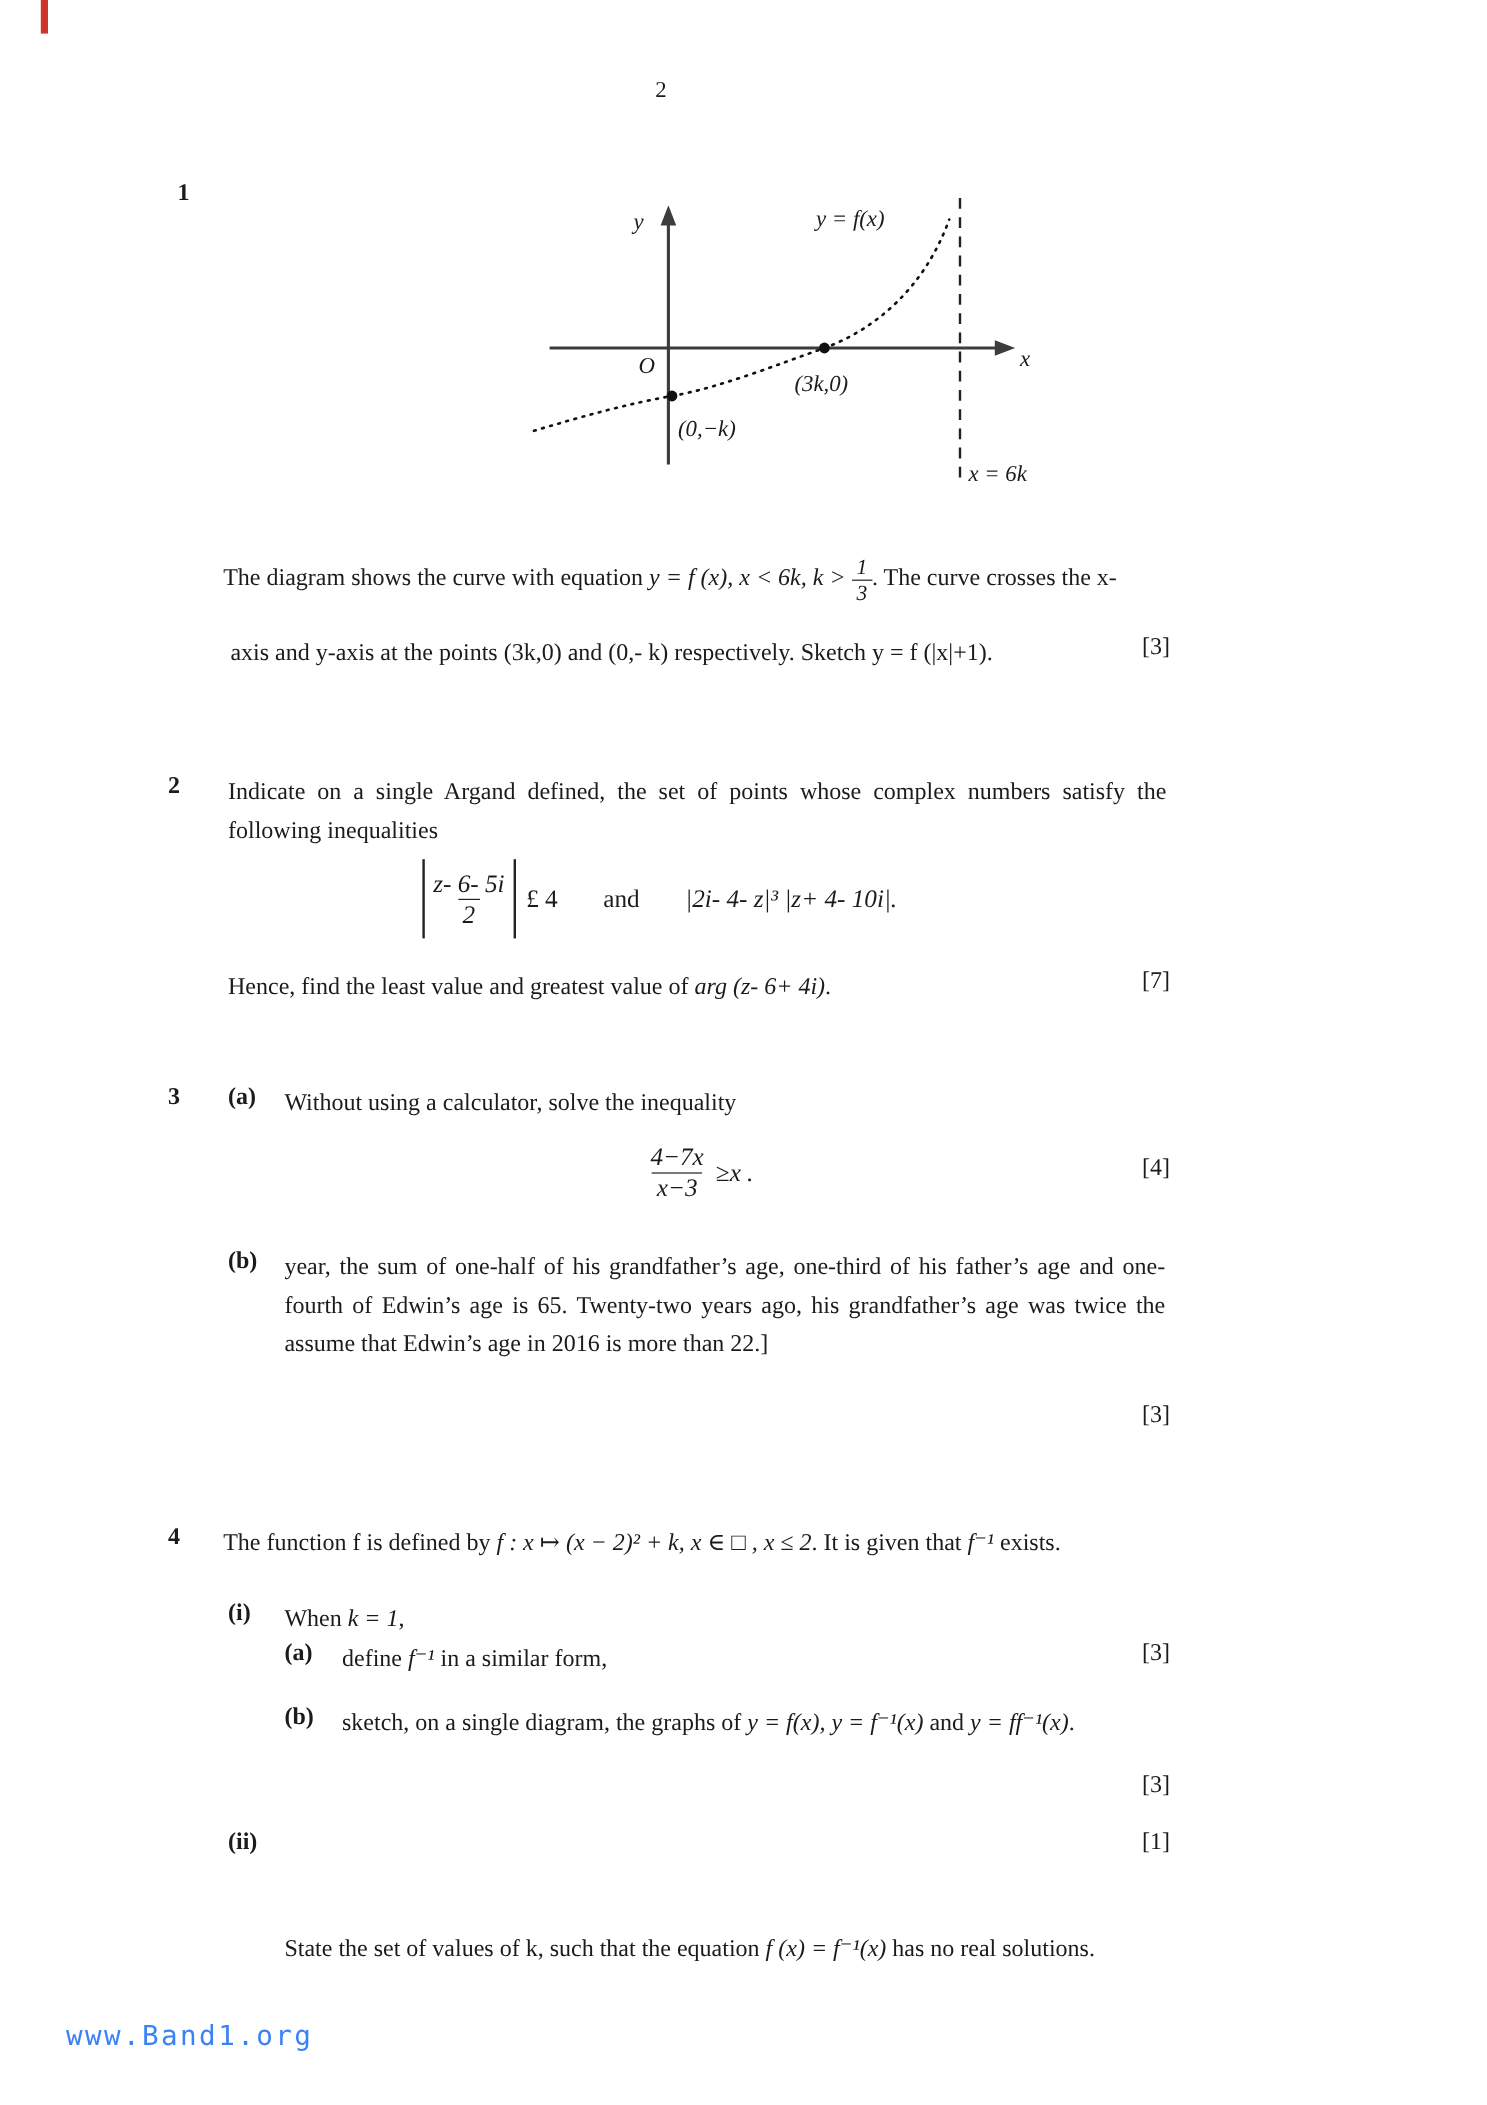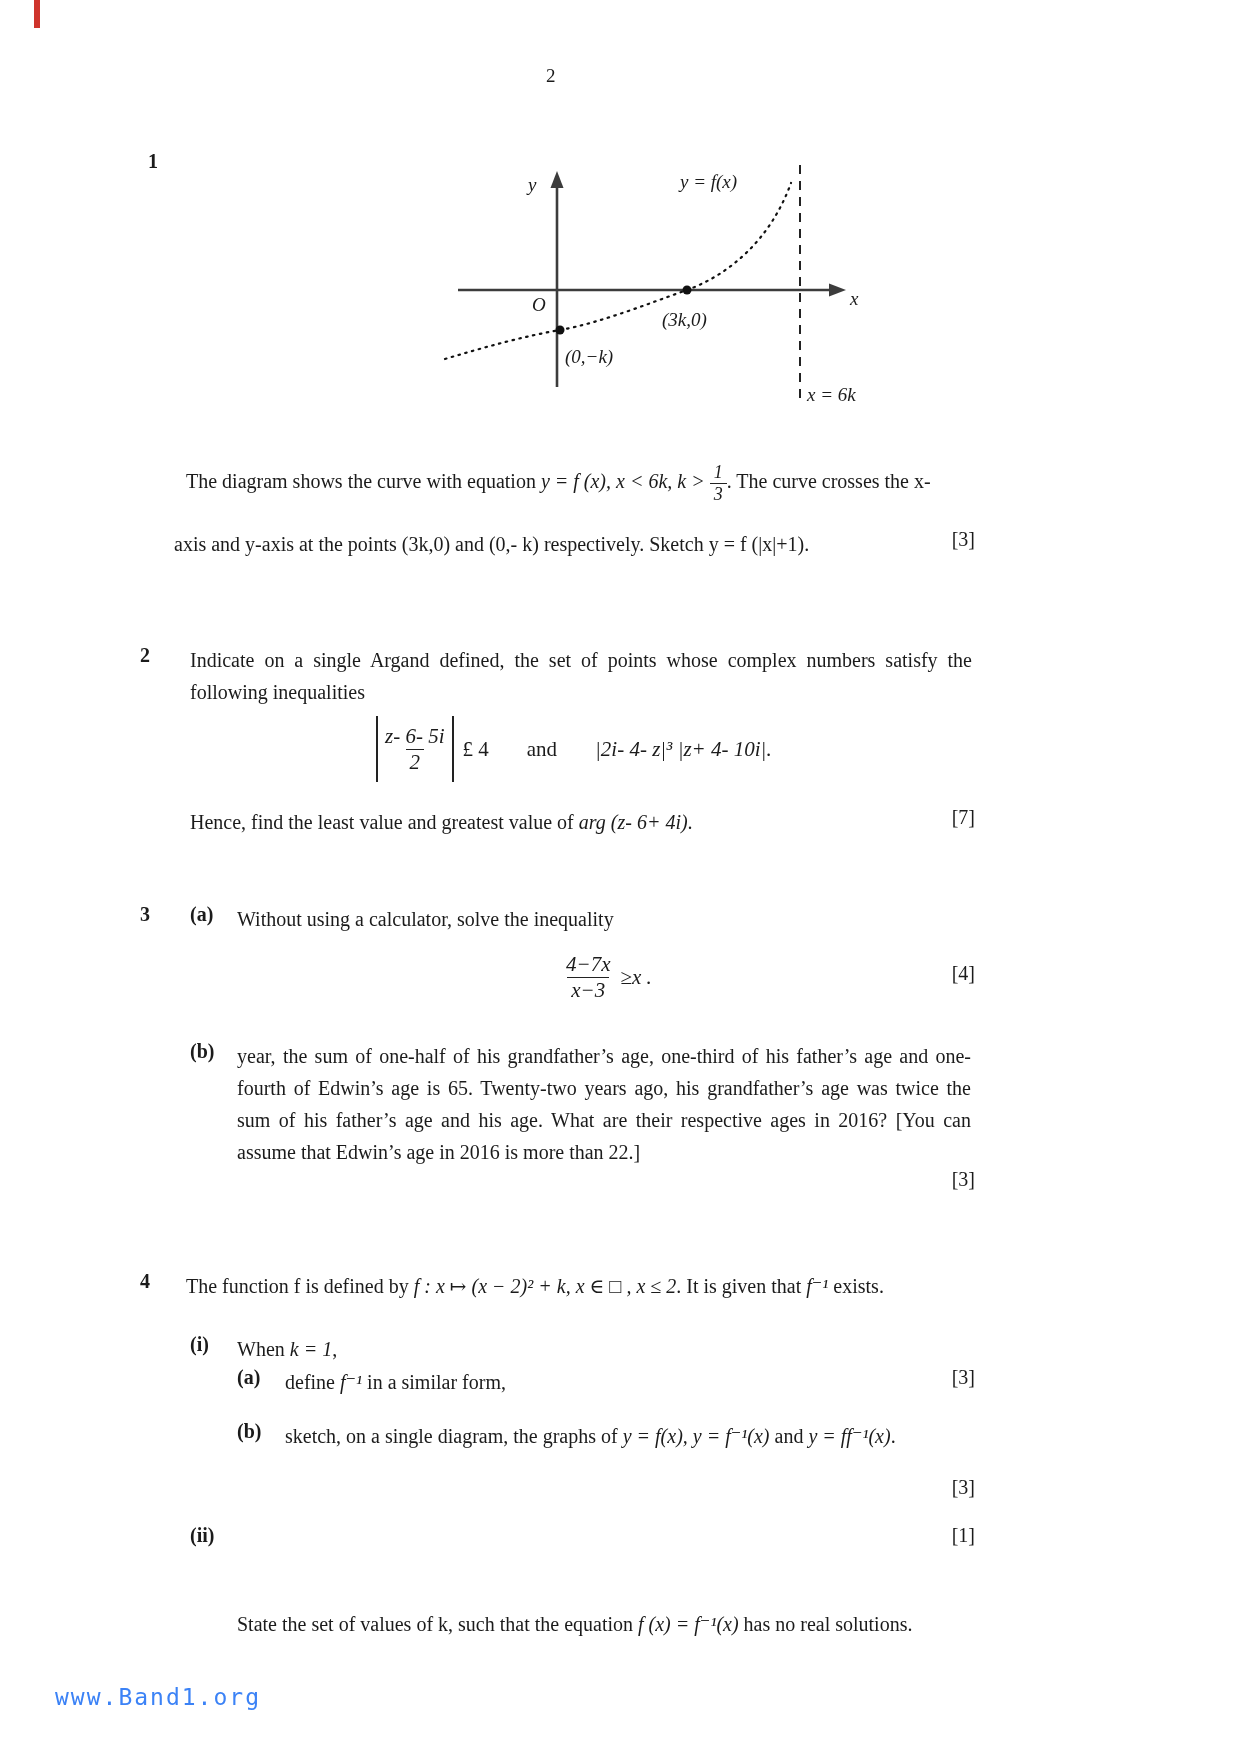--- a/index.html
+++ b/index.html
@@ -21,21 +21,21 @@
   .justify { text-align:justify; text-align-last:justify; }
   .jl { text-align:justify; text-align-last:justify; }
 
   .frac {
     display:inline-flex; flex-direction:column; align-items:center;
     vertical-align:middle; line-height:1.15; font-style:italic;
   }
   .frac .num { padding:0 4px; }
   .frac .den { border-top:1.6px solid #222; padding:0 4px; }
 
-  .formula-row { display:flex; align-items:center; font-size:21px;margin-left:24px; }
+  .formula-row { display:flex; align-items:center; font-size:21px; }
   .vbar { align-self:stretch; width:2px; background:#222; }
   .gap35 { width:38px; }
   .rel { margin-left:9px; font-size:21px; }
 
   .red-edge { position:absolute; left:34px; top:0; width:6px; height:28px; background:#cf342c; }
 
   svg text {
     font-family:"Liberation Serif","DejaVu Serif",serif;
     font-style:italic; font-size:19px; fill:#1b1b1b;
   }
@@ -80,21 +80,21 @@
 </div>
 
 <div class="abs t" style="left:186px; top:462px; width:800px;">
   <span>The diagram shows the curve with equation </span><span class="it">y = f (x), x &lt; 6k, k &gt;</span>
   <span class="frac" style="font-size:18px;">
     <span class="num">1</span>
     <span class="den">3</span>
   </span><span>. The curve crosses the x-</span>
 </div>
 
-<div class="abs t" style="left:174px; top:528px;">axis and y-axis at the points (3k,0) and (0,- k) respectively. Sketch y = f (|x|+1).</div>
+<div class="abs t" style="left:192px; top:528px;">axis and y-axis at the points (3k,0) and (0,- k) respectively. Sketch y = f (|x|+1).</div>
 <div class="abs mark" style="left:941px; top:528px;">[3]</div>
 
 <div class="abs qnum" style="left:140px; top:644px;">2</div>
 <div class="abs t justify" style="left:190px; top:644px; width:782px;">Indicate on a single Argand defined, the set of points whose complex numbers satisfy the</div>
 <div class="abs t" style="left:190px; top:676px;">following inequalities</div>
 
 <div class="abs" style="left:352px; top:716px; height:66px;">
   <div class="formula-row" style="height:66px;">
     <span class="vbar"></span>
     <span class="frac" style="font-size:21px; margin:0 3px;">
@@ -128,21 +128,20 @@
     <span style="margin-left:6px; font-size:21px;">≥ </span>
     <span class="it" style="font-size:21px;">x .</span>
   </div>
 </div>
 <div class="abs mark" style="left:941px; top:962px;">[4]</div>
 
 <div class="abs sublab" style="left:190px; top:1040px;">(b)</div>
 <div class="abs" style="left:237px; top:1040px; width:734px;">
   <div class="t jl">year, the sum of one-half of his grandfather’s age, one-third of his father’s age and one-</div>
   <div class="t jl">fourth of Edwin’s age is 65. Twenty-two years ago, his grandfather’s age was twice the</div>
-  <div class="t jl">sum of his father’s age and his age. What are their respective ages in 2016? [You can</div>
   <div class="t">assume that Edwin’s age in 2016 is more than 22.]</div>
 </div>
 <div class="abs mark" style="left:941px; top:1168px;">[3]</div>
 
 <div class="abs qnum" style="left:140px; top:1270px;">4</div>
 <div class="abs t" style="left:186px; top:1270px;">
   <span>The function f is defined by </span><span class="it">f : x ↦ (x − 2)² + k, x ∈ □ , x ≤ 2</span><span>. It is given that </span><span class="it">f⁻¹</span><span> exists.</span>
 </div>
 
 <div class="abs sublab" style="left:190px; top:1333px;">(i)</div>

